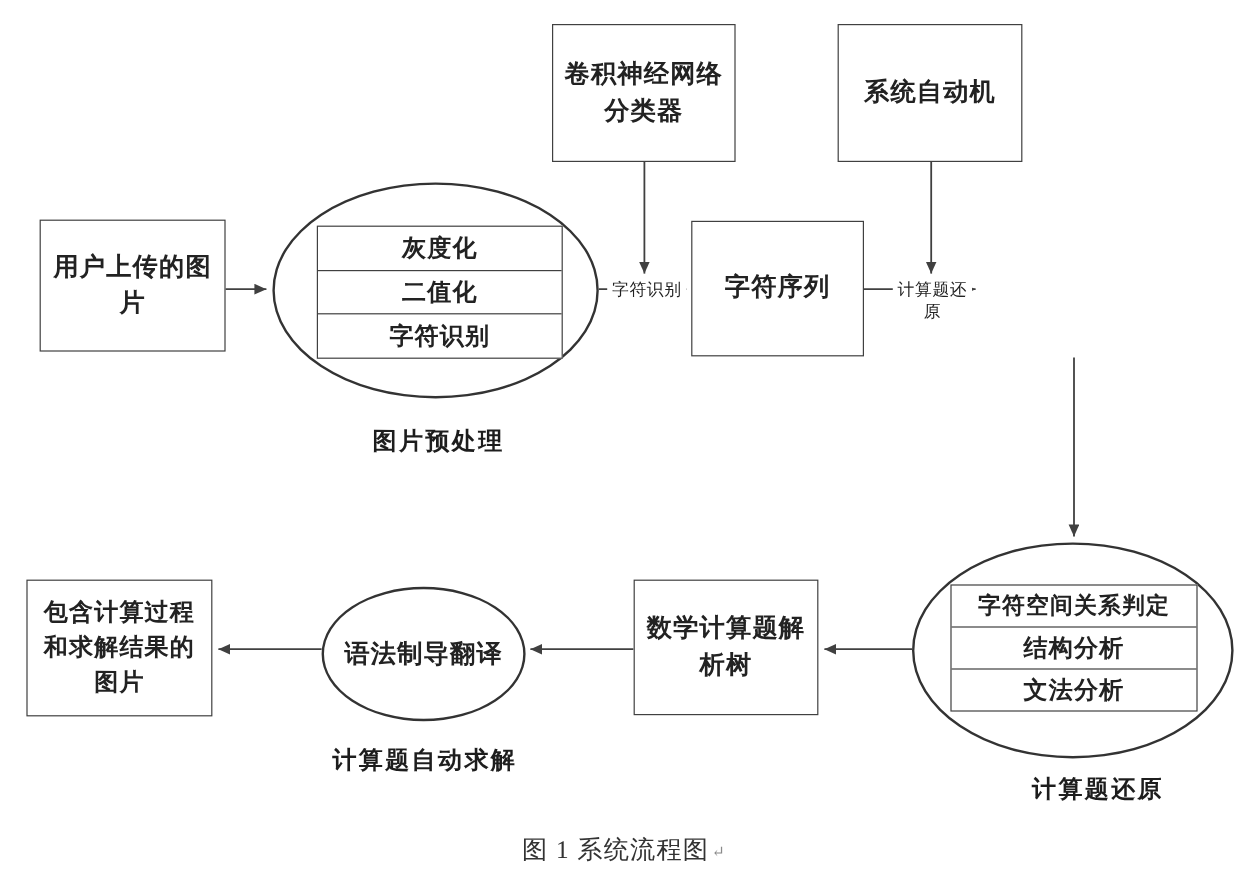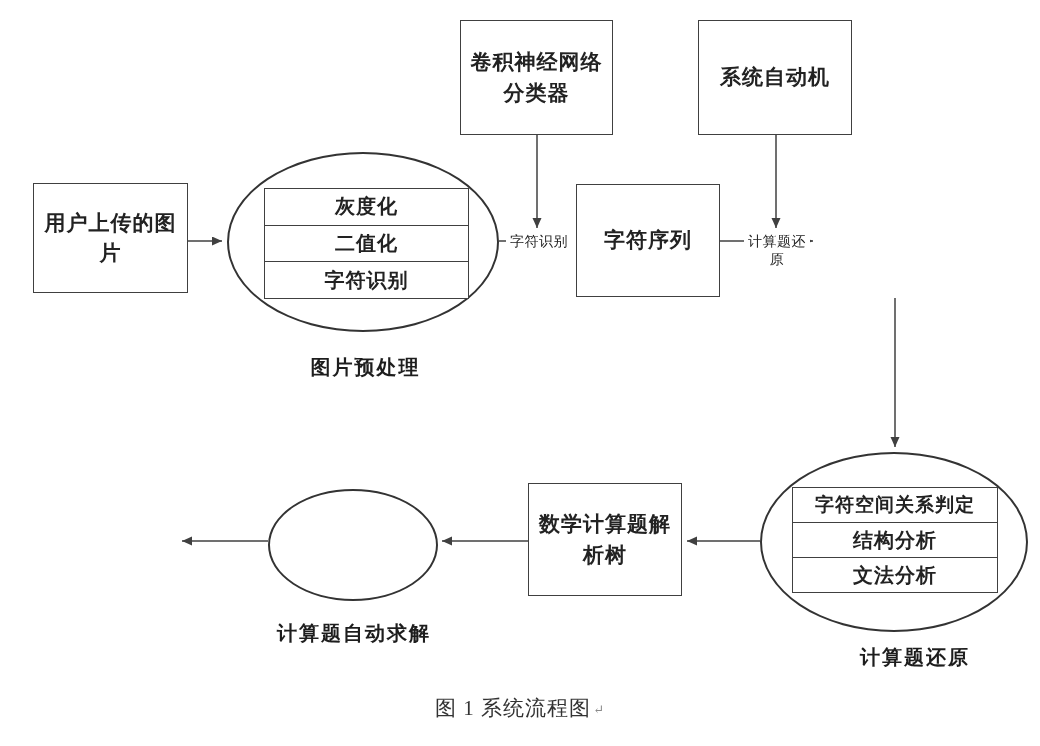--- a/index.html
+++ b/index.html
@@ -94,20 +94,24 @@
     <div class="row" style="font-size:19px;">字符空间关系判定</div>
     <div class="row">结构分析</div>
     <div class="row">文法分析</div>
   </div>
   <div class="group-label" style="left:840px;top:644px;width:150px;">计算题还原</div>
 
   <div class="box" style="left:528px;top:483px;width:154px;height:113px;">数学计算题解
 析树</div>
 
   <div class="ellipse" style="left:268px;top:489px;width:170px;height:112px;"></div>
+  <div class="ellipse-text" style="left:272px;top:489px;width:162px;height:112px;">语法制导翻译</div>
   <div class="group-label" style="left:274px;top:620px;width:160px;">计算题自动求解</div>
 
+  <div class="box" style="left:22px;top:483px;width:155px;height:114px;font-size:20px;">包含计算过程
+和求解结果的
+图片</div>
 
   <div class="caption">
     <span>图 1 系统流程图</span><span class="return-mark">↵</span>
   </div>
 
 </div>
 
 </body></html>

